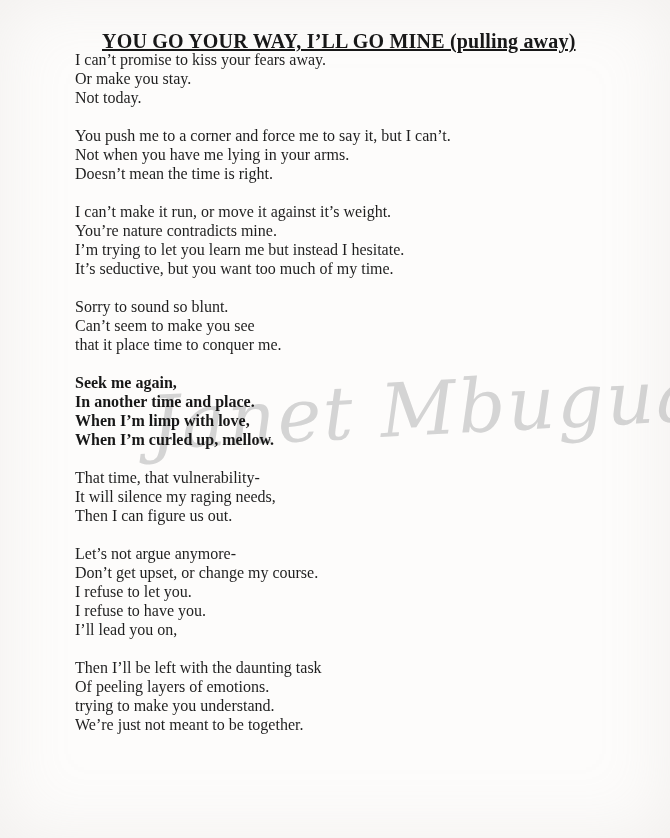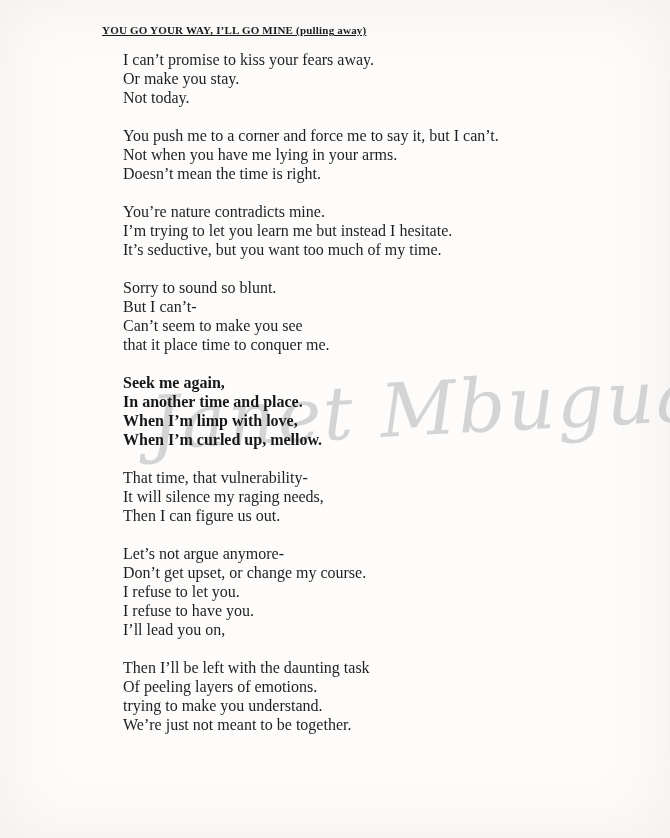--- a/index.html
+++ b/index.html
@@ -25,37 +25,36 @@
   }
   .page {
     position: absolute;
     inset: 0;
     z-index: 1;
   }
   .poem-title {
     position: absolute;
     left: 102px;
     top: 17px;
-    font-size: 11px;
+    font-size: 20px;
     font-weight: bold;
     letter-spacing: 0.2px;
     text-decoration: underline;
     color: #161616;
     white-space: nowrap;
     z-index: 2;
   }
   .poem-body {
     position: absolute;
     left: 75px;
     top: 50px;
     z-index: 2;
   }
   .stanza {
     margin-bottom: 19px;
-    margin-left: 48px;
   }
   .line {
     font-size: 16px;
     line-height: 19px;
     white-space: nowrap;
   }
   .stanza.bold .line {
     font-weight: bold;
     color: #171717;
   }
@@ -90,27 +89,27 @@
         <div class="line">I can’t promise to kiss your fears away.</div>
         <div class="line">Or make you stay.</div>
         <div class="line">Not today.</div>
       </div>
       <div class="stanza">
         <div class="line">You push me to a corner and force me to say it, but I can’t.</div>
         <div class="line">Not when you have me lying in your arms.</div>
         <div class="line">Doesn’t mean the time is right.</div>
       </div>
       <div class="stanza">
+        <div class="line">I can’t make it run, or move it against it’s weight.</div>
         <div class="line">You’re nature contradicts mine.</div>
         <div class="line">I’m trying to let you learn me but instead I hesitate.</div>
         <div class="line">It’s seductive, but you want too much of my time.</div>
       </div>
       <div class="stanza">
         <div class="line">Sorry to sound so blunt.</div>
-        <div class="line">But I can’t-</div>
         <div class="line">Can’t seem to make you see</div>
         <div class="line">that it place time to conquer me.</div>
       </div>
       <div class="stanza bold">
         <div class="line">Seek me again,</div>
         <div class="line">In another time and place.</div>
         <div class="line">When I’m limp with love,</div>
         <div class="line">When I’m curled up, mellow.</div>
       </div>
       <div class="stanza">

